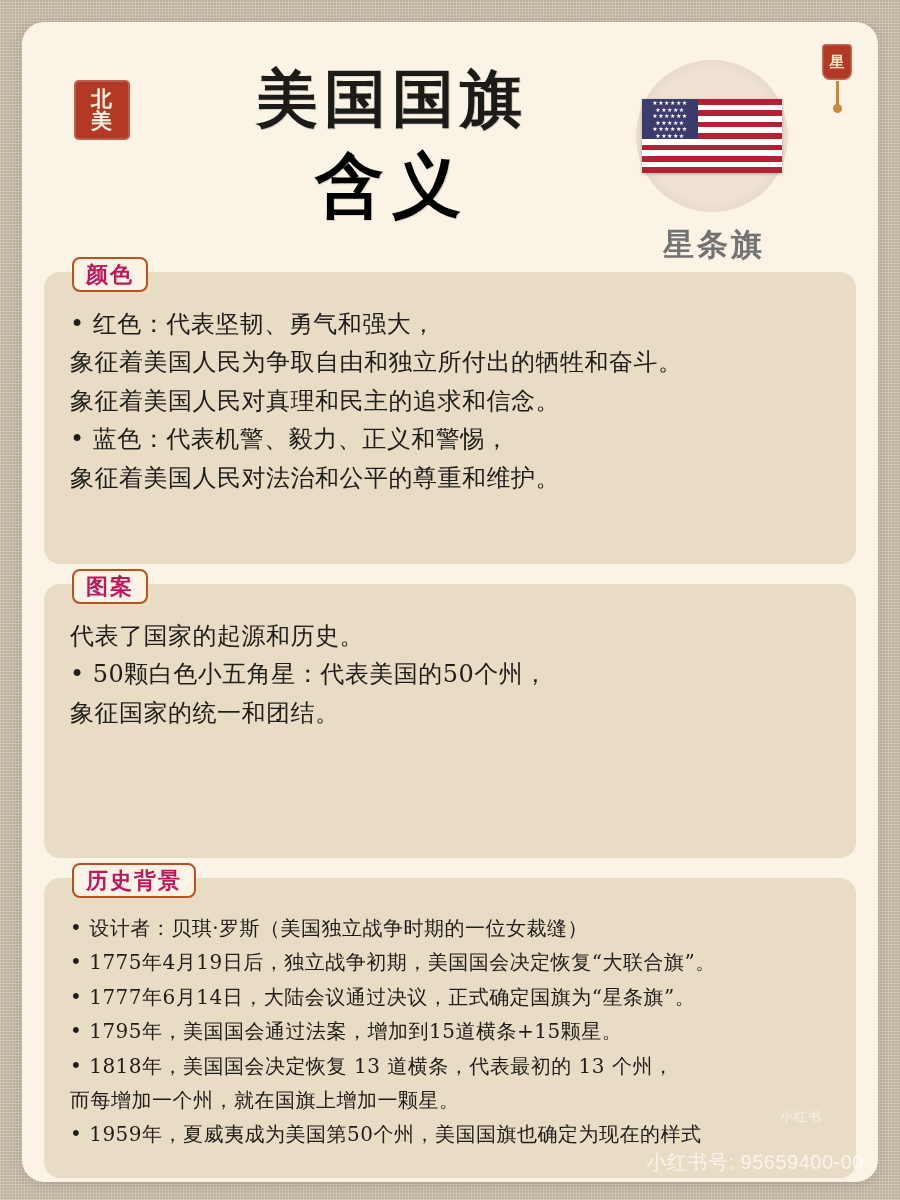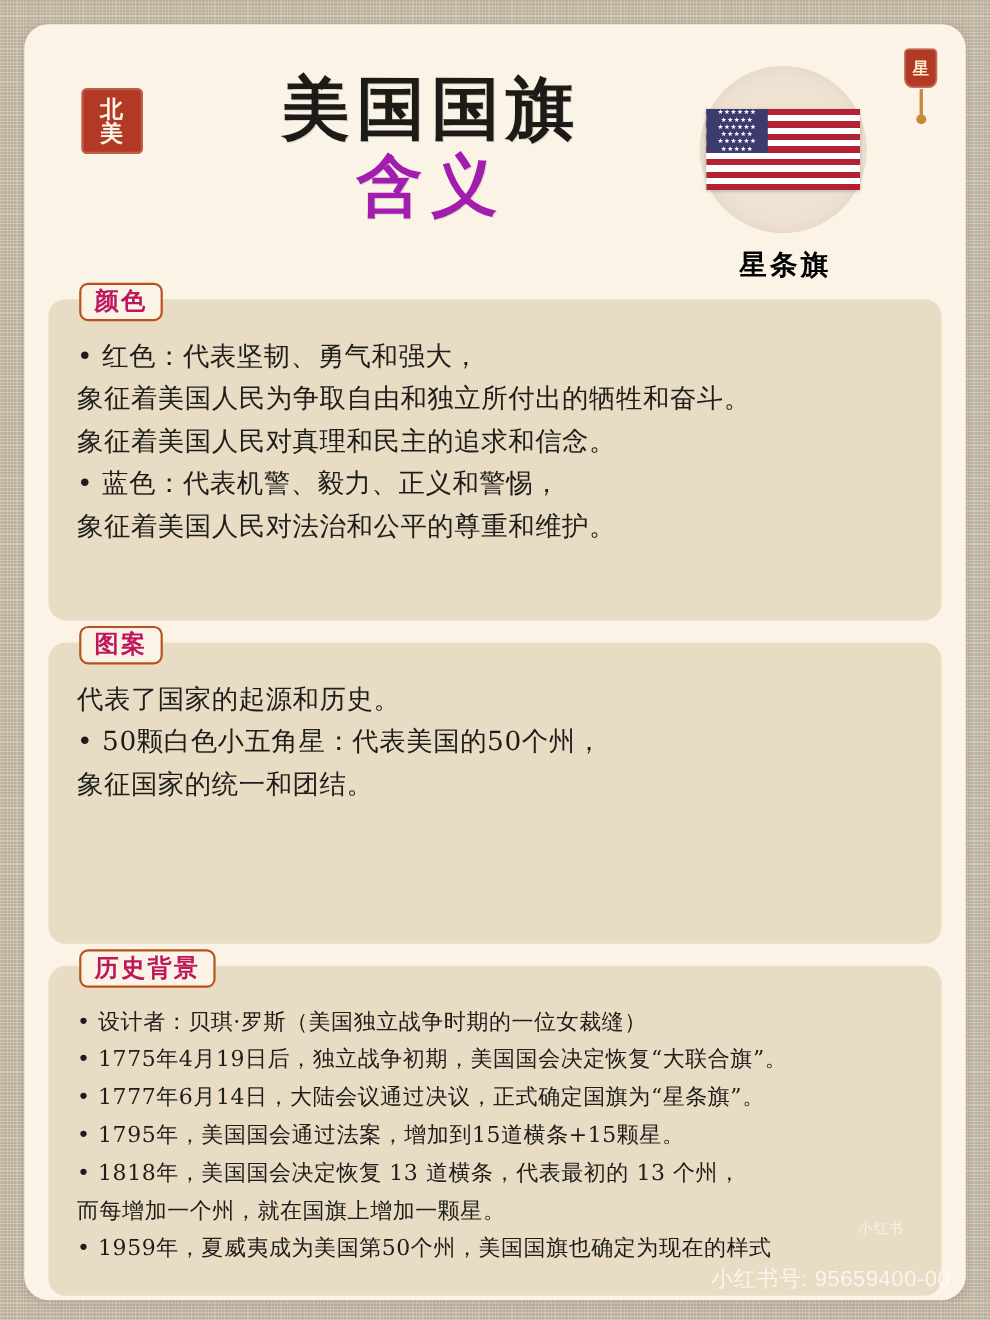--- a/index.html
+++ b/index.html
@@ -74,25 +74,25 @@
     font-weight: bold;
     font-size: 62px;
     color: #1d1b18;
     letter-spacing: 6px;
     line-height: 1.12;
     text-shadow: 1px 1px 0 rgba(0,0,0,0.12);
   }
   .title-sub {
     font-family: "DejaVu Serif", "Liberation Serif", serif;
     font-weight: bold;
-    font-size: 60px;
-    color: #a21caf;
+    font-size: 69px;
+    color: #000000;
     letter-spacing: 8px;
     line-height: 1.15;
-    margin-top: 2px;
+    margin-top: 12px;
     text-shadow: 1px 1px 0 rgba(0,0,0,0.12);
   }
 
   .flag-wrap {
     position: absolute;
     right: 86px;
     top: 38px;
     width: 156px;
     text-align: center;
   }
@@ -137,22 +137,22 @@
     line-height: 6.6px;
     letter-spacing: 0.5px;
     text-align: center;
     padding-top: 1px;
     box-sizing: border-box;
   }
   .flag-caption {
     margin-top: 12px;
     font-family: Liberation Sans, sans-serif;
     font-weight: bold;
-    font-size: 25px;
-    color: #000000;
+    font-size: 31px;
+    color: #737373;
     letter-spacing: 3px;
   }
 
   .lantern {
     position: absolute;
     right: 24px;
     top: 22px;
     width: 34px;
     text-align: center;
   }

